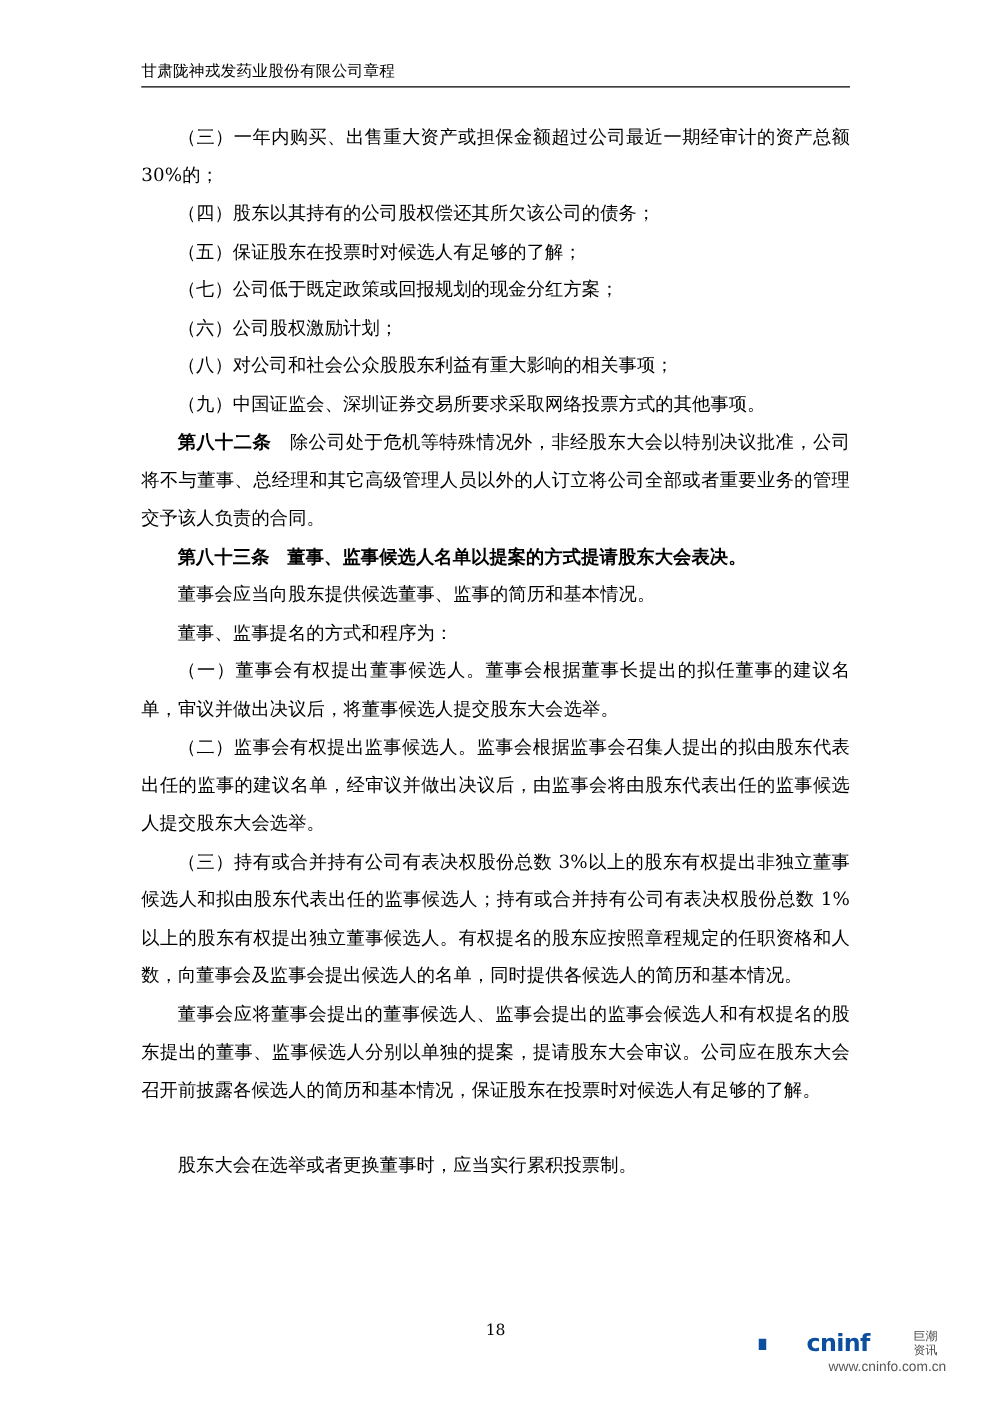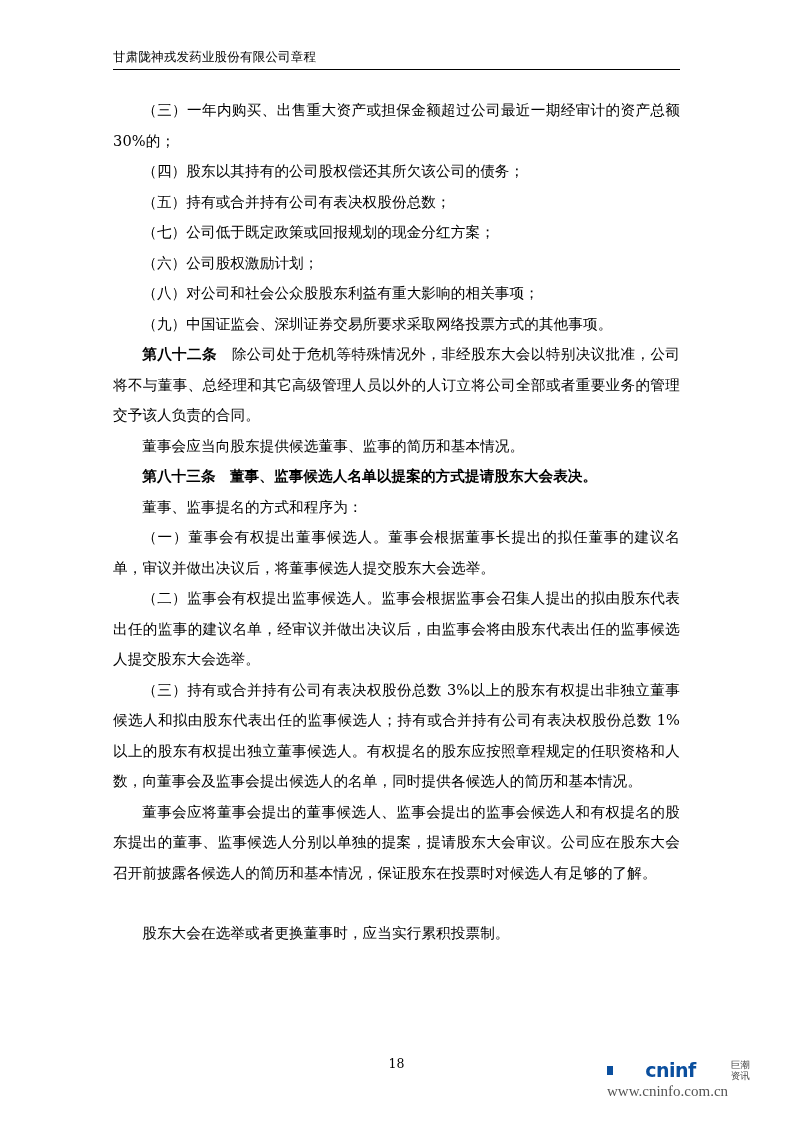--- a/index.html
+++ b/index.html
@@ -93,24 +93,24 @@
     letter-spacing: -0.5px;
   }
   .logo-cn {
     font-family: "DejaVu Sans", "Liberation Sans", sans-serif;
     font-size: 9.5px;
     color: #444;
     margin-left: 6px;
     line-height: 11px;
   }
   .logo-url {
-    font-family: Liberation Serif, serif;
-    font-size: 15px;
+    font-family: Liberation Sans, sans-serif;
+    font-size: 11px;
     color: #555;
-    text-align: left;
+    text-align: right;
     margin-top: 2px;
   }
   .sq {
     display: inline-block;
     width: 9px;
     height: 9px;
     background: #0b4f9e;
     margin-right: 3px;
     vertical-align: middle;
   }
@@ -122,31 +122,31 @@
 
   <div class="header">
     <div class="header-text">甘肃陇神戎发药业股份有限公司章程</div>
     <div class="header-rule"></div>
   </div>
 
   <div class="content">
 
     <p class="indent">（三）一年内购买、出售重大资产或担保金额超过公司最近一期经审计的资产总额 30%的；</p>
     <p class="indent">（四）股东以其持有的公司股权偿还其所欠该公司的债务；</p>
-    <p class="indent">（五）持有或合并持有公司有表决权股份总数；</p>
+    <p class="indent">（五）保证股东在投票时对候选人有足够的了解；</p>
     <p class="indent">（七）公司低于既定政策或回报规划的现金分红方案；</p>
     <p class="indent">（六）公司股权激励计划；</p>
     <p class="indent">（八）对公司和社会公众股股东利益有重大影响的相关事项；</p>
     <p class="indent">（九）中国证监会、深圳证券交易所要求采取网络投票方式的其他事项。</p>
 
     <p class="indent"><span class="b">第八十二条</span>&nbsp;&nbsp;&nbsp;<span>除公司处于危机等特殊情况外，非经股东大会以特别决议批准，公司将不与董事、总经理和其它高级管理人员以外的人订立将公司全部或者重要业务的管理交予该人负责的合同。</span></p>
 
+    <p class="indent"><span class="b">第八十三条</span>&nbsp;&nbsp;&nbsp;<span class="b">董事、监事候选人名单以提案的方式提请股东大会表决。</span></p>
+
     <p class="indent">董事会应当向股东提供候选董事、监事的简历和基本情况。</p>
-
-    <p class="indent"><span class="b">第八十三条</span>&nbsp;&nbsp;&nbsp;<span class="b">董事、监事候选人名单以提案的方式提请股东大会表决。</span></p>
     <p class="indent">董事、监事提名的方式和程序为：</p>
     <p class="indent">（一）董事会有权提出董事候选人。董事会根据董事长提出的拟任董事的建议名单，审议并做出决议后，将董事候选人提交股东大会选举。</p>
     <p class="indent">（二）监事会有权提出监事候选人。监事会根据监事会召集人提出的拟由股东代表出任的监事的建议名单，经审议并做出决议后，由监事会将由股东代表出任的监事候选人提交股东大会选举。</p>
     <p class="indent">（三）持有或合并持有公司有表决权股份总数 3%以上的股东有权提出非独立董事候选人和拟由股东代表出任的监事候选人；持有或合并持有公司有表决权股份总数 1%以上的股东有权提出独立董事候选人。有权提名的股东应按照章程规定的任职资格和人数，向董事会及监事会提出候选人的名单，同时提供各候选人的简历和基本情况。</p>
     <p class="indent">董事会应将董事会提出的董事候选人、监事会提出的监事会候选人和有权提名的股东提出的董事、监事候选人分别以单独的提案，提请股东大会审议。公司应在股东大会召开前披露各候选人的简历和基本情况，保证股东在投票时对候选人有足够的了解。</p>
     <div class="gap"></div>
     <p class="indent">股东大会在选举或者更换董事时，应当实行累积投票制。</p>
 
   </div>
 

